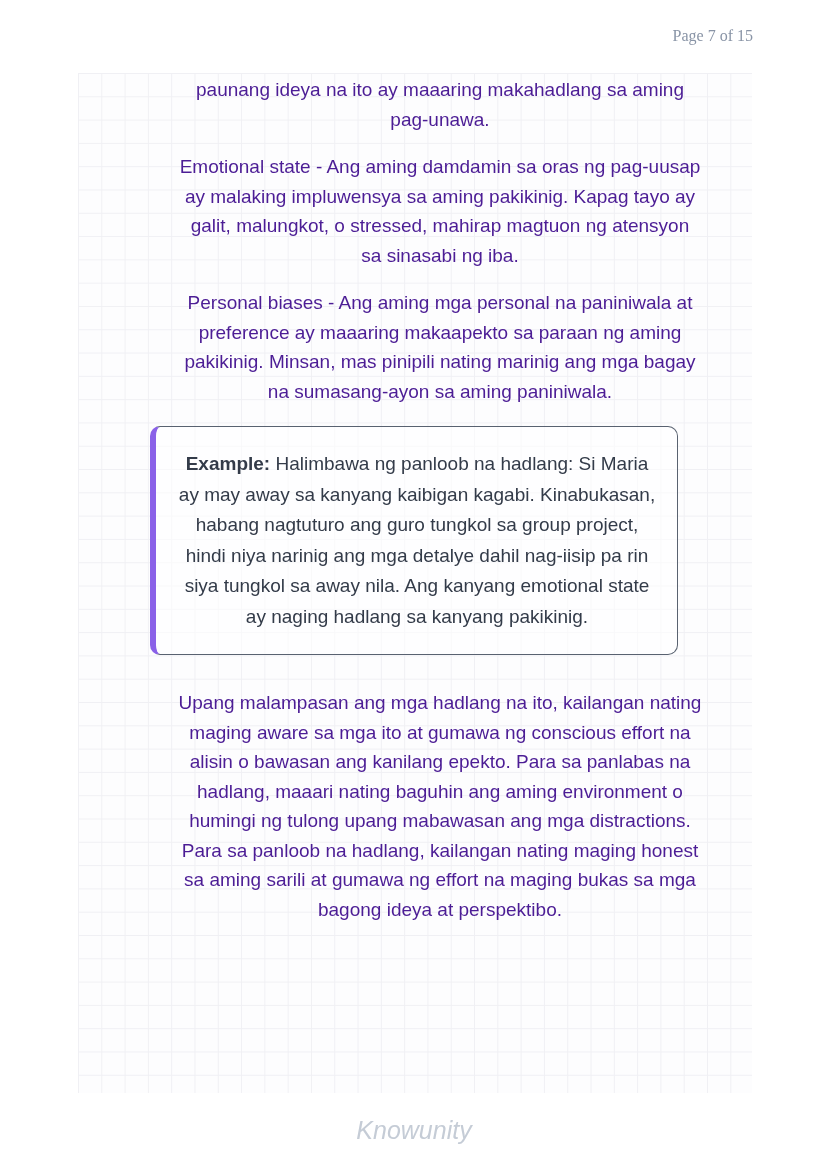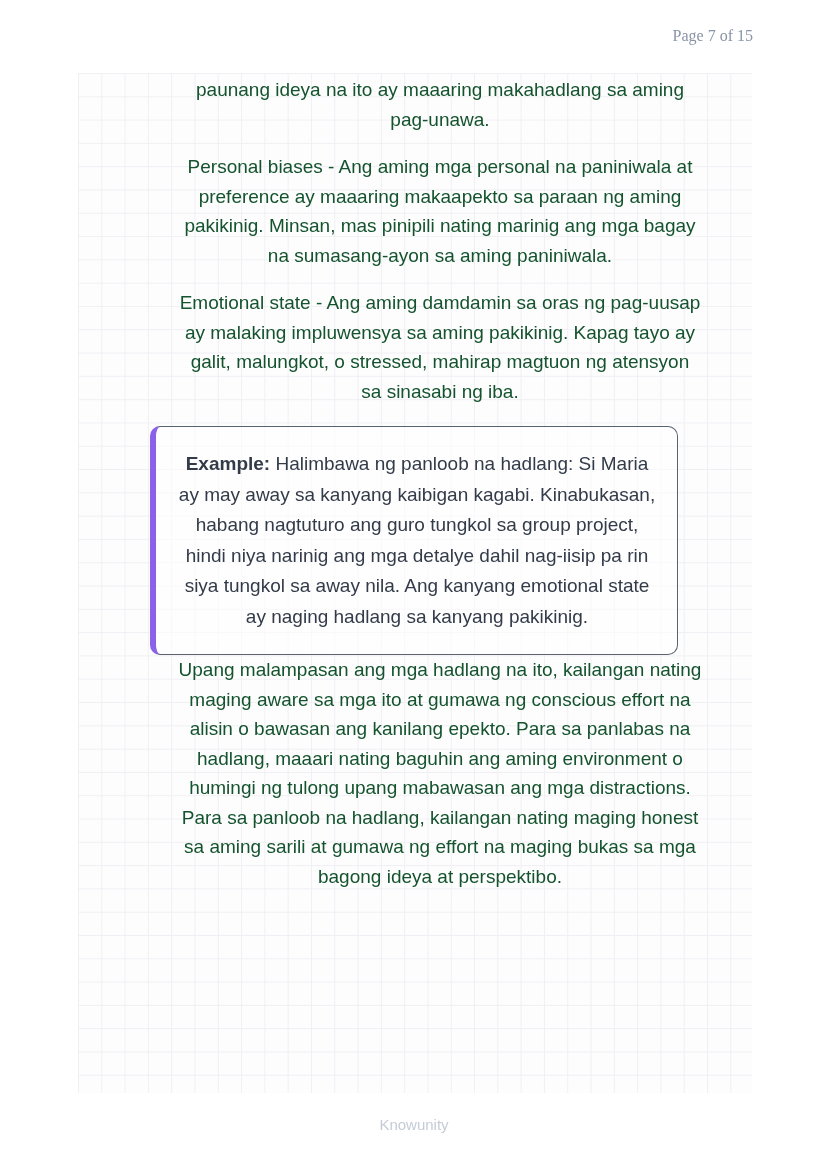--- a/index.html
+++ b/index.html
@@ -36,71 +36,73 @@
   .content {
     position: absolute;
     left: 150px;
     top: 75px;
     width: 580px;
   }
 
   .para {
     font-size: 19px;
     line-height: 29.5px;
-    color: #14532d;
+    color: #4c1d95;
     white-space: pre;
     margin-bottom: 18px;
   }
 
   .example-box {
     width: 528px;
     margin-top: 20px;
+    margin-bottom: 33px;
     border: 1.5px solid #596270;
     border-left: 6px solid #8a61e8;
     border-radius: 10px;
     background: rgba(255, 255, 255, 0.55);
     padding: 22px 18px 22px 19px;
     font-size: 19px;
     line-height: 30.5px;
     color: #333b49;
   }
   .example-box .example-label { font-weight: 700; }
   .example-box .example-text { white-space: pre; }
 
   .footer-brand {
     position: absolute;
     top: 1116px;
     left: 0;
     width: 100%;
     text-align: center;
-    font-size: 15px;
+    font-size: 25px;
     color: #c5ccd6;
+    font-style: italic;
   }
 </style>
 </head>
 <body>
 
 <div class="page-number">Page 7 of 15</div>
 
 <div class="grid-area"></div>
 
 <div class="content">
 
   <div class="para">paunang ideya na ito ay maaaring makahadlang sa aming
 pag-unawa.</div>
 
+  <div class="para">Emotional state - Ang aming damdamin sa oras ng pag-uusap
+ay malaking impluwensya sa aming pakikinig. Kapag tayo ay
+galit, malungkot, o stressed, mahirap magtuon ng atensyon
+sa sinasabi ng iba.</div>
+
   <div class="para">Personal biases - Ang aming mga personal na paniniwala at
 preference ay maaaring makaapekto sa paraan ng aming
 pakikinig. Minsan, mas pinipili nating marinig ang mga bagay
 na sumasang-ayon sa aming paniniwala.</div>
-
-  <div class="para">Emotional state - Ang aming damdamin sa oras ng pag-uusap
-ay malaking impluwensya sa aming pakikinig. Kapag tayo ay
-galit, malungkot, o stressed, mahirap magtuon ng atensyon
-sa sinasabi ng iba.</div>
 
   <div class="example-box"><strong class="example-label">Example:</strong> <span class="example-text">Halimbawa ng panloob na hadlang: Si Maria
 ay may away sa kanyang kaibigan kagabi. Kinabukasan,
 habang nagtuturo ang guro tungkol sa group project,
 hindi niya narinig ang mga detalye dahil nag-iisip pa rin
 siya tungkol sa away nila. Ang kanyang emotional state
 ay naging hadlang sa kanyang pakikinig.</span></div>
 
   <div class="para">Upang malampasan ang mga hadlang na ito, kailangan nating
 maging aware sa mga ito at gumawa ng conscious effort na

